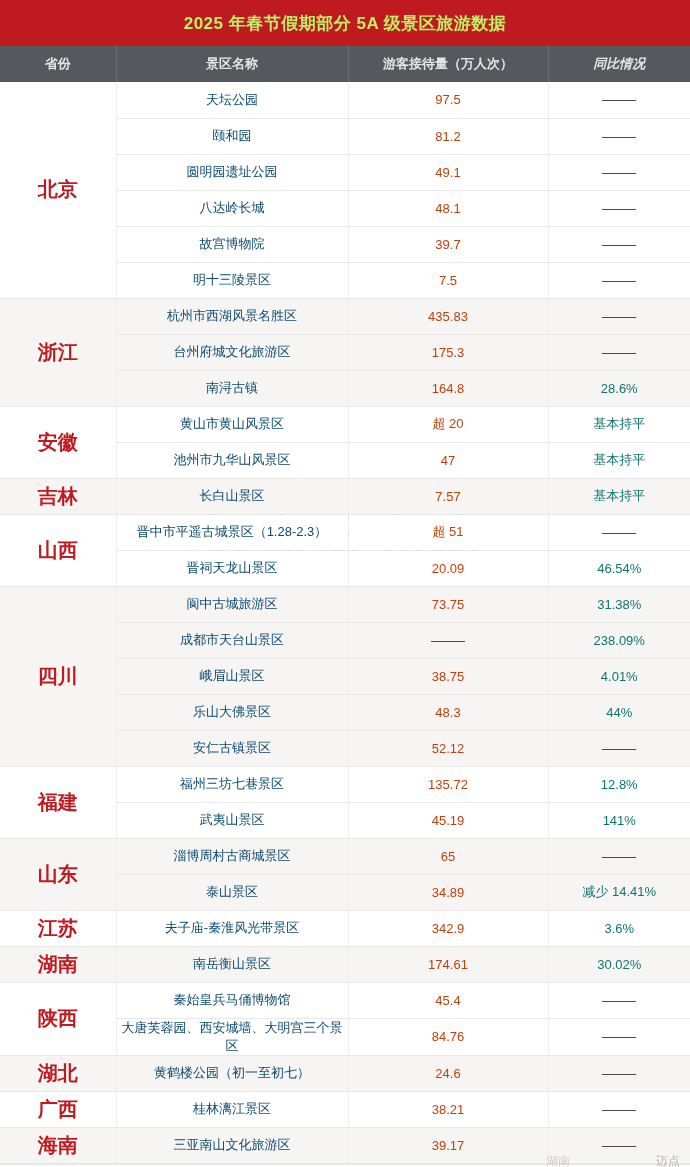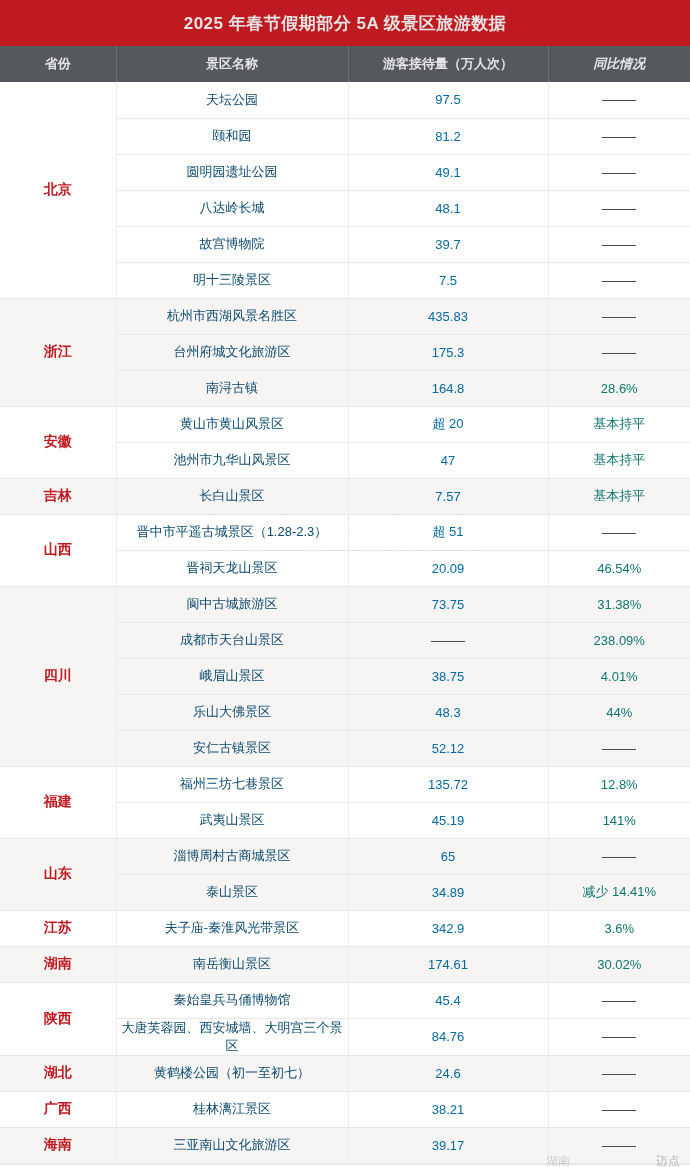--- a/index.html
+++ b/index.html
@@ -12,21 +12,21 @@
     width: 690px;
     min-height: 1167px;
     position: relative;
     background: #ffffff;
     overflow: hidden;
   }
   
   .title-bar {
     height: 46px;
     background: #c01a21;
-    color: #e5e5e5;
+    color: #bef264;
     display: flex;
     align-items: center;
     justify-content: center;
     font-size: 17px;
     font-weight: bold;
     letter-spacing: 0.5px;
   }
   
   table.main {
     width: 690px;
@@ -63,25 +63,25 @@
     background: transparent;
   }
   tbody td:last-child { border-right: none; }
 
   tbody tr.band-a td { background: #ffffff; }
   tbody tr.band-b td { background: #f7f5f4; }
 
   td.prov {
     color: #c01a21;
     font-weight: bold;
-    font-size: 14px;
+    font-size: 20px;
     border-right: 1px solid #ededed;
   }
   td.spot { color: #0c4a6e; }
-  td.num  { color: #0369a1; }
+  td.num  { color: #c2410c; }
   td.yoy  { color: #0f766e; }
 
   .dash {
     display: inline-block;
     width: 34px;
     height: 1px;
     background: #4a4a4a;
     vertical-align: middle;
   }
 

